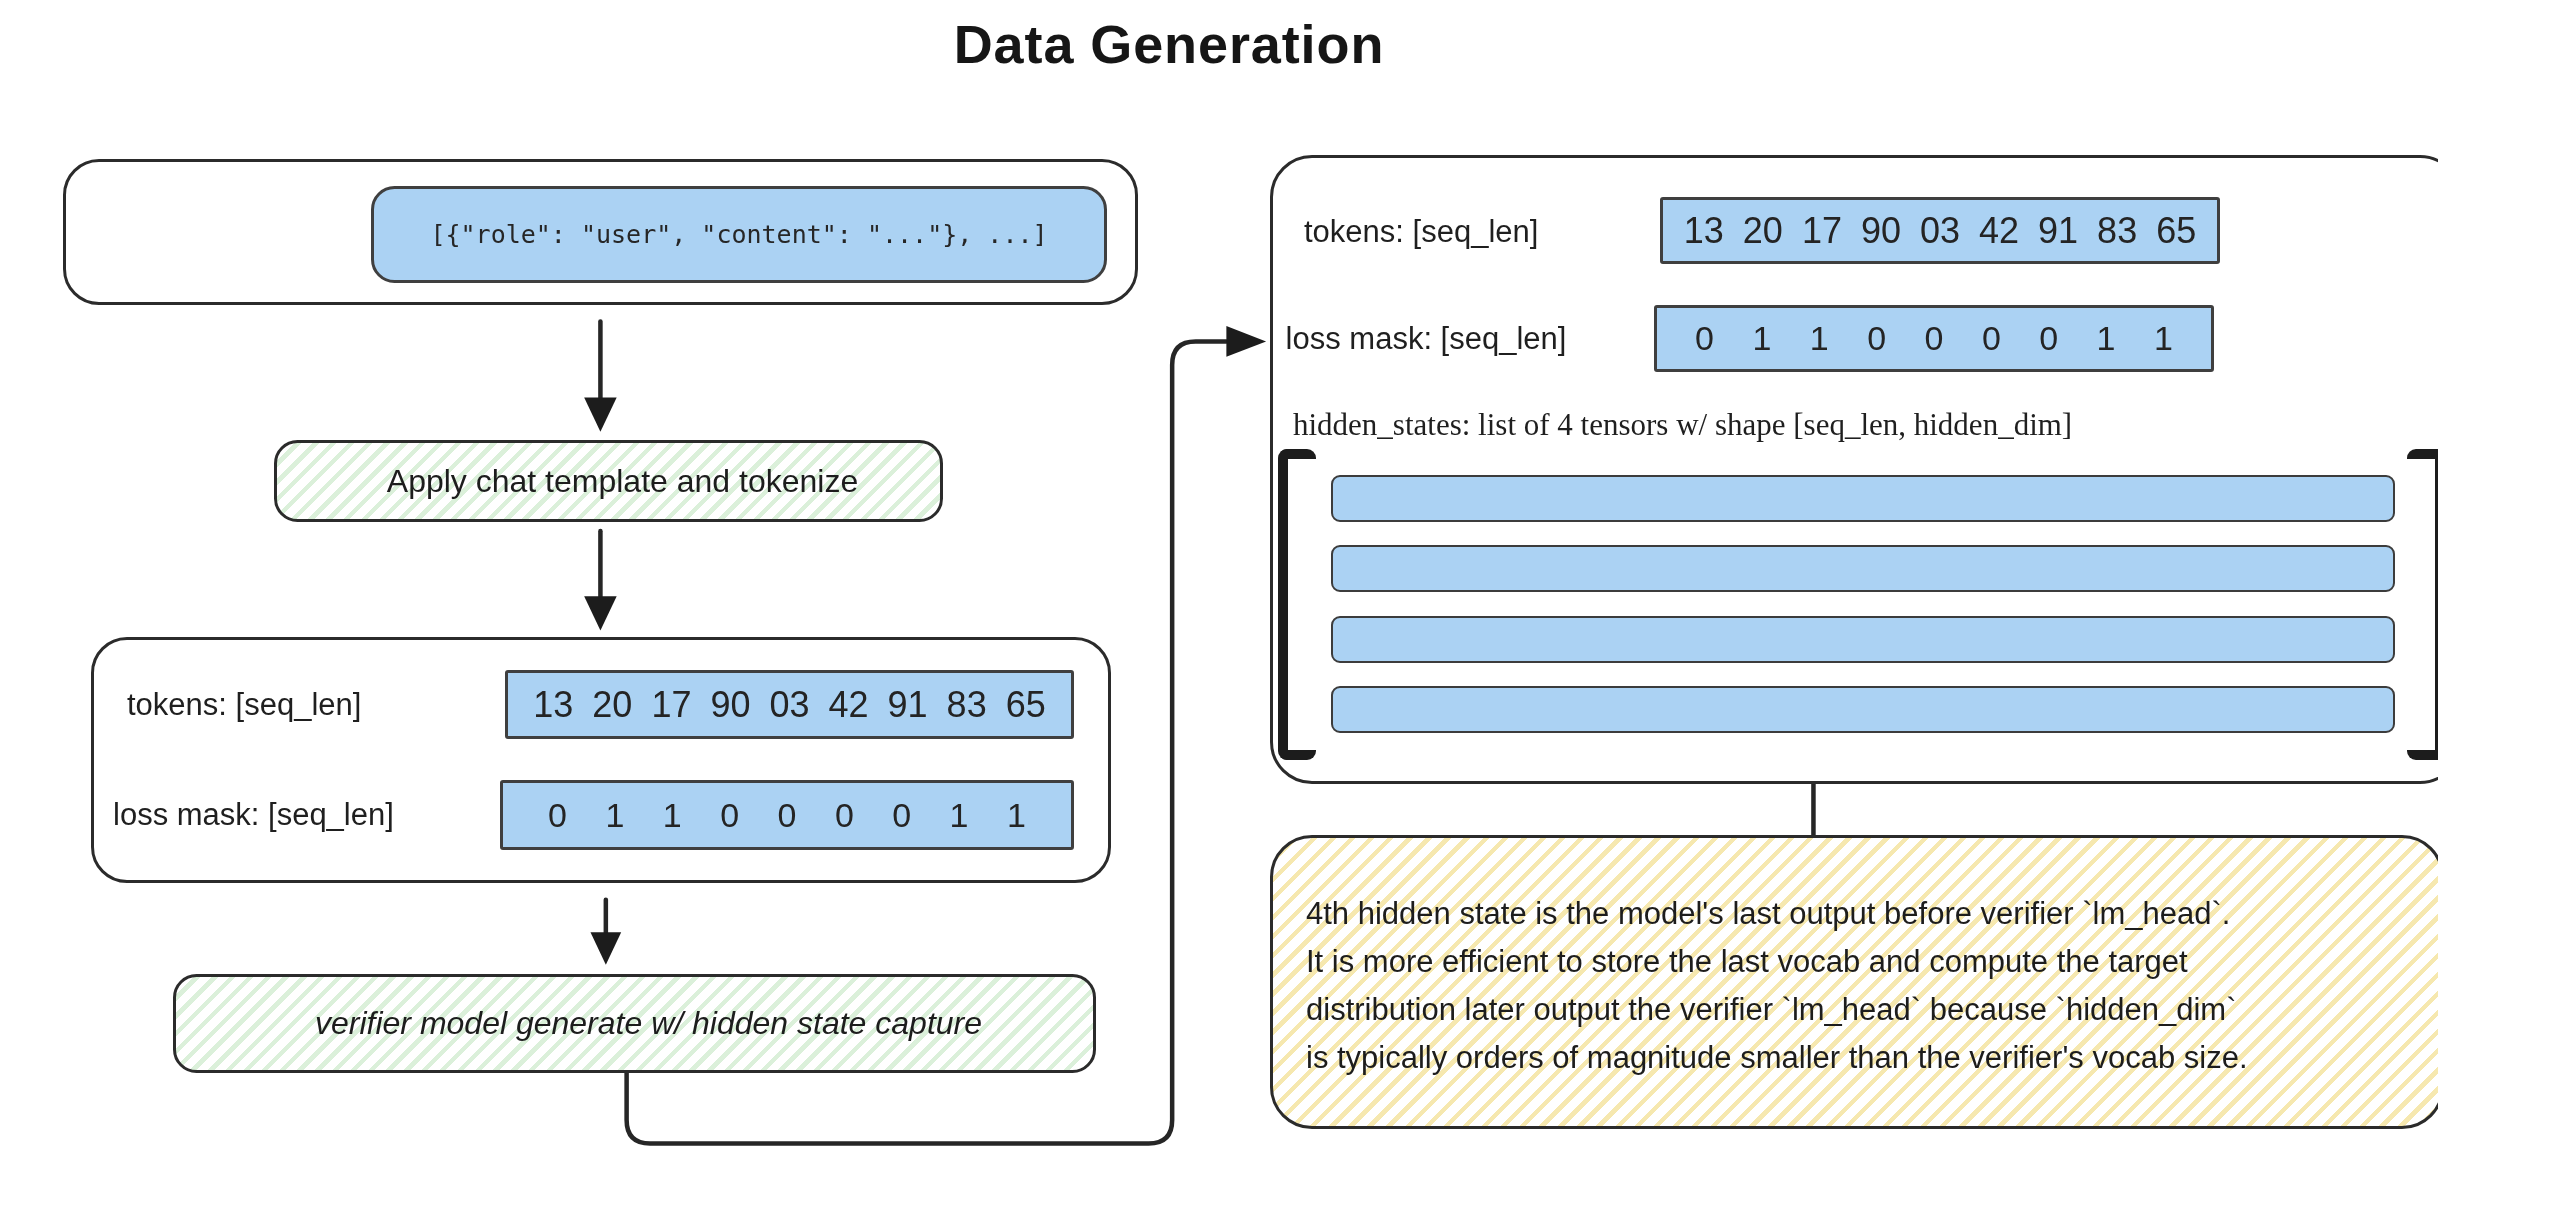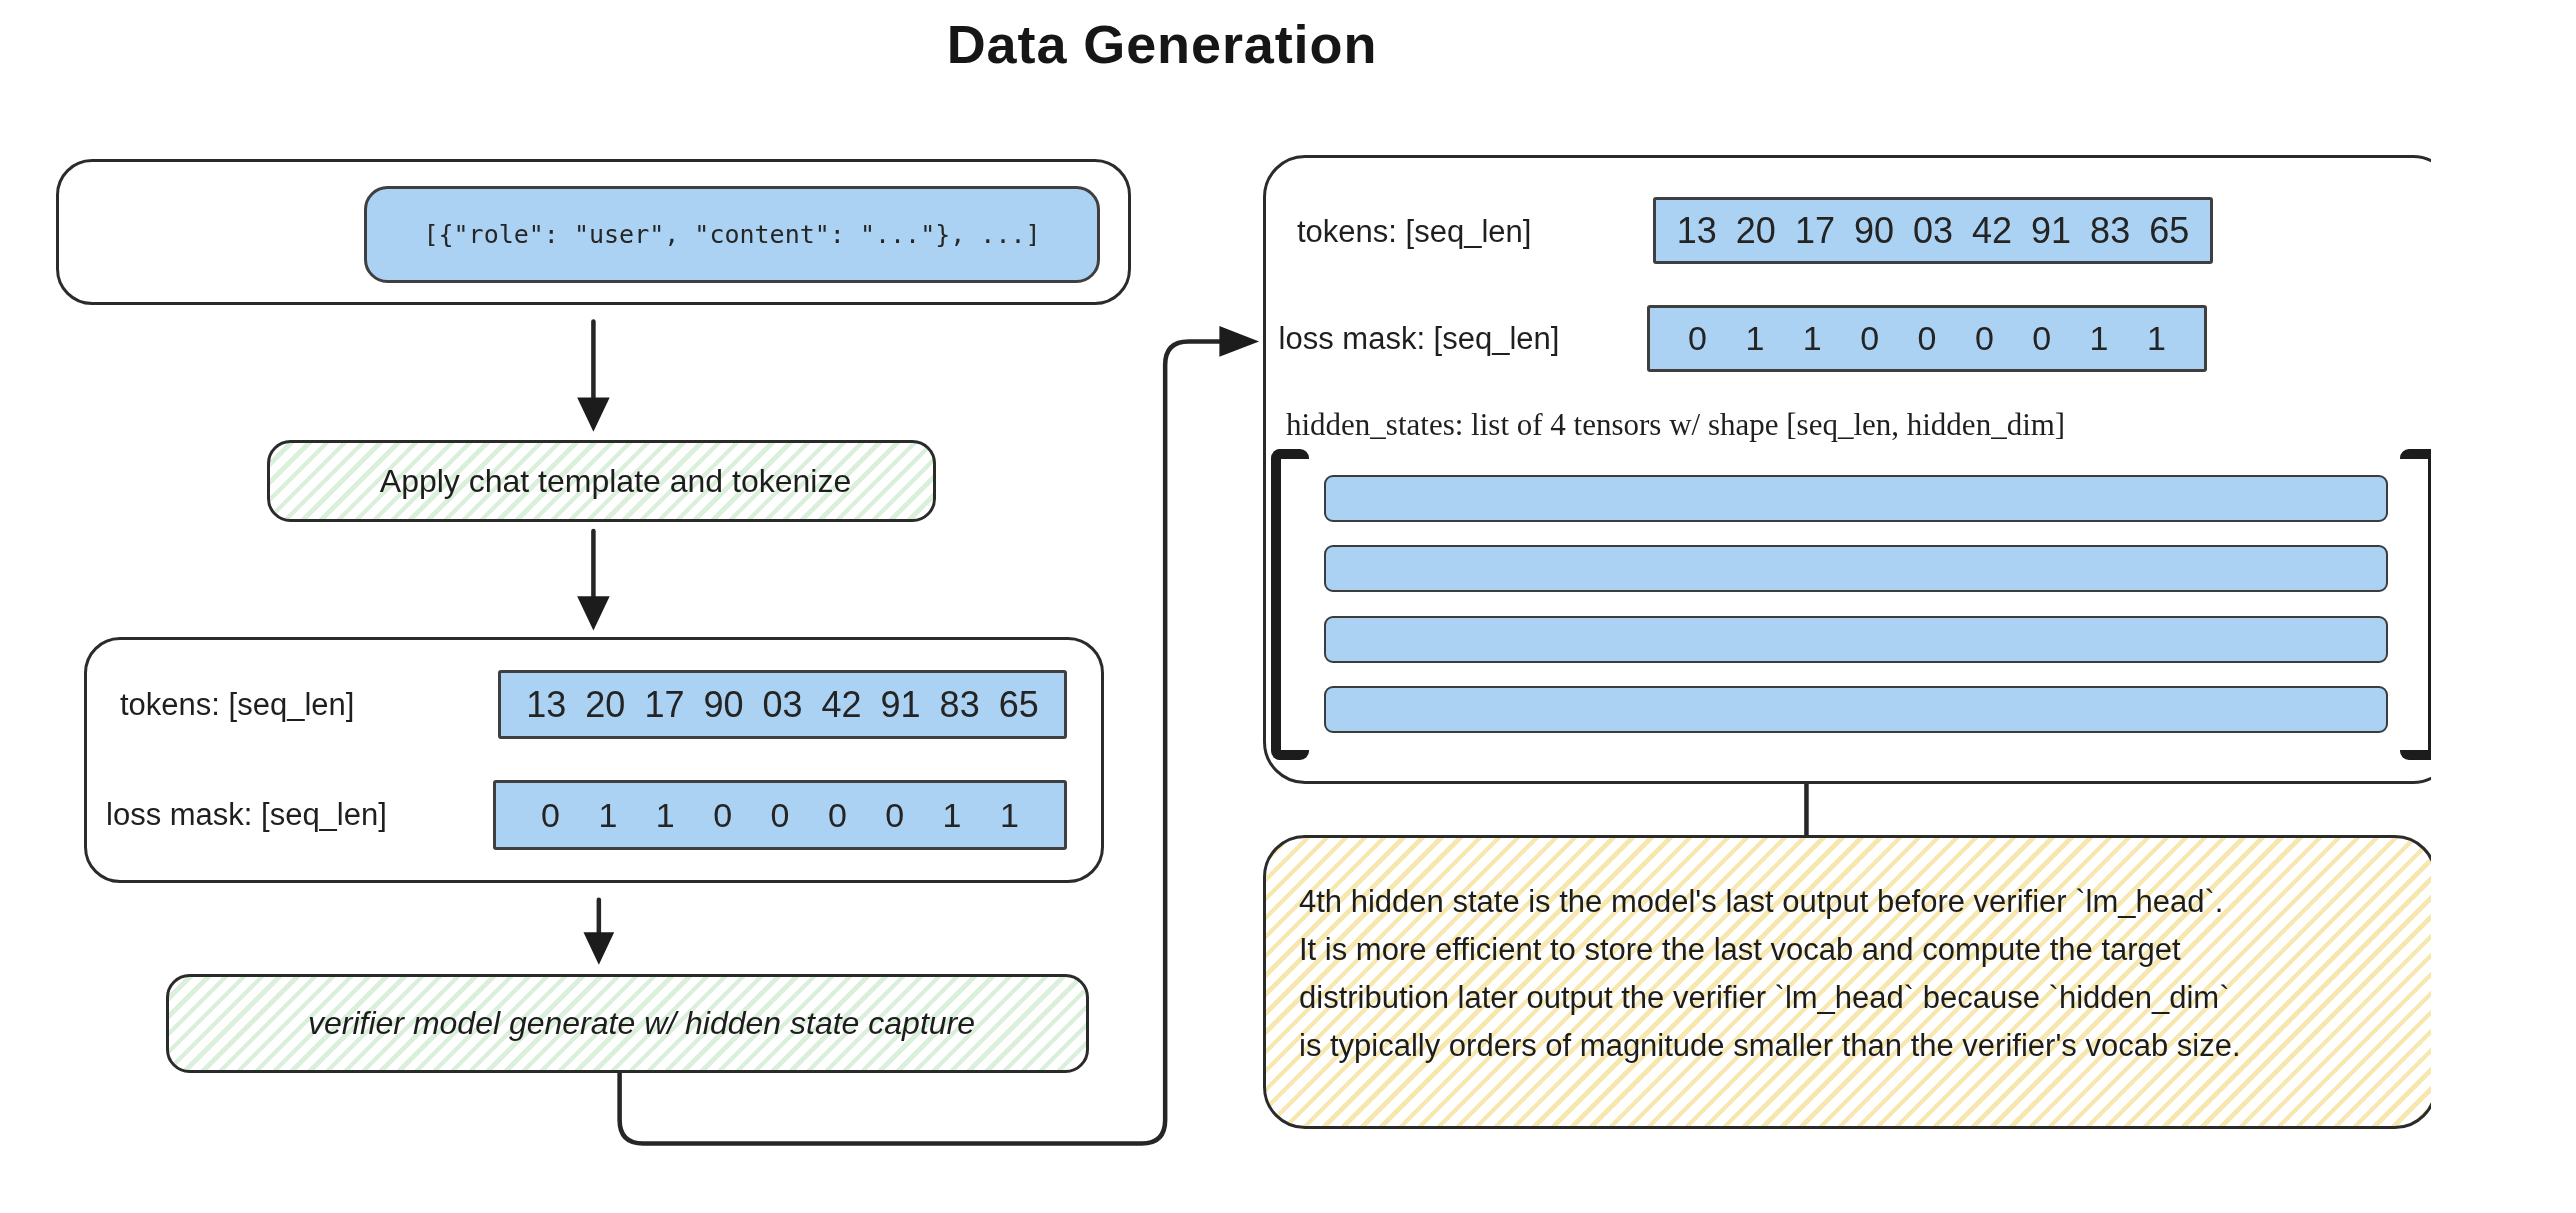--- a/index.html
+++ b/index.html
@@ -4,21 +4,21 @@
 <style>
   html,body{margin:0;padding:0;background:#ffffff;}
   :root{
     --blue:#abd2f3;
     --ink:#2b2b2b;
     --green-stripe:#dbf0da;
     --yellow-stripe:#f6e8af;
   }
   .canvas{
     position:relative;width:2431px;height:1214px;background:#ffffff;overflow:hidden;
-    font-family:"Liberation Sans",sans-serif;color:#1f1f1f;
+    font-family:"Liberation Sans",sans-serif;color:#1f1f1f;margin-left:7px;
   }
   .title{
     position:absolute;left:864px;top:12.6px;width:596px;text-align:center;
     font-size:54px;font-weight:700;color:#161616;letter-spacing:0.9px;
   }
   svg.overlay{position:absolute;left:0;top:0;width:2576px;height:1214px;pointer-events:none;z-index:1;}
   .box{position:absolute;background:#ffffff;border:3.6px solid var(--ink);box-sizing:border-box;z-index:2;}
   .lbl{font-size:31px;color:#1f1f1f;display:flex;align-items:center;position:absolute;white-space:nowrap;}
   .pill{
     position:absolute;background:var(--blue);border:3.6px solid #3f3f3f;border-radius:3px;
@@ -52,21 +52,21 @@
   .bracket-left{left:5.4px;border-left:10px solid #1c1c1c;border-top:10px solid #1c1c1c;border-bottom:10px solid #1c1c1c;border-radius:9px;}
   .bracket-right{left:1134px;border-right:10px solid #1c1c1c;border-top:10px solid #1c1c1c;border-bottom:10px solid #1c1c1c;border-radius:9px;}
   .hbars{position:absolute;left:58px;top:0;width:1066px;height:100%;}
   .hbar{
     position:absolute;left:0;width:1064px;height:47px;background:var(--blue);
     border:2.7px solid #3c3c3c;border-radius:9px;box-sizing:border-box;
   }
   .note{
     left:1263px;top:835px;width:1174px;height:294px;border-radius:42px;
     background:repeating-linear-gradient(135deg,var(--yellow-stripe) 0 4.5px,#ffffff 4.5px 13.5px);
-    padding:40px 27px 0 33px;box-sizing:border-box;
+    padding:52px 27px 0 33px;box-sizing:border-box;
   }
   .note-line{font-size:31px;line-height:48px;color:#1d1d1d;white-space:nowrap;}
 </style>
 </head>
 <body>
 
 <div class="canvas">
 
   <div class="title">Data Generation</div>
 

